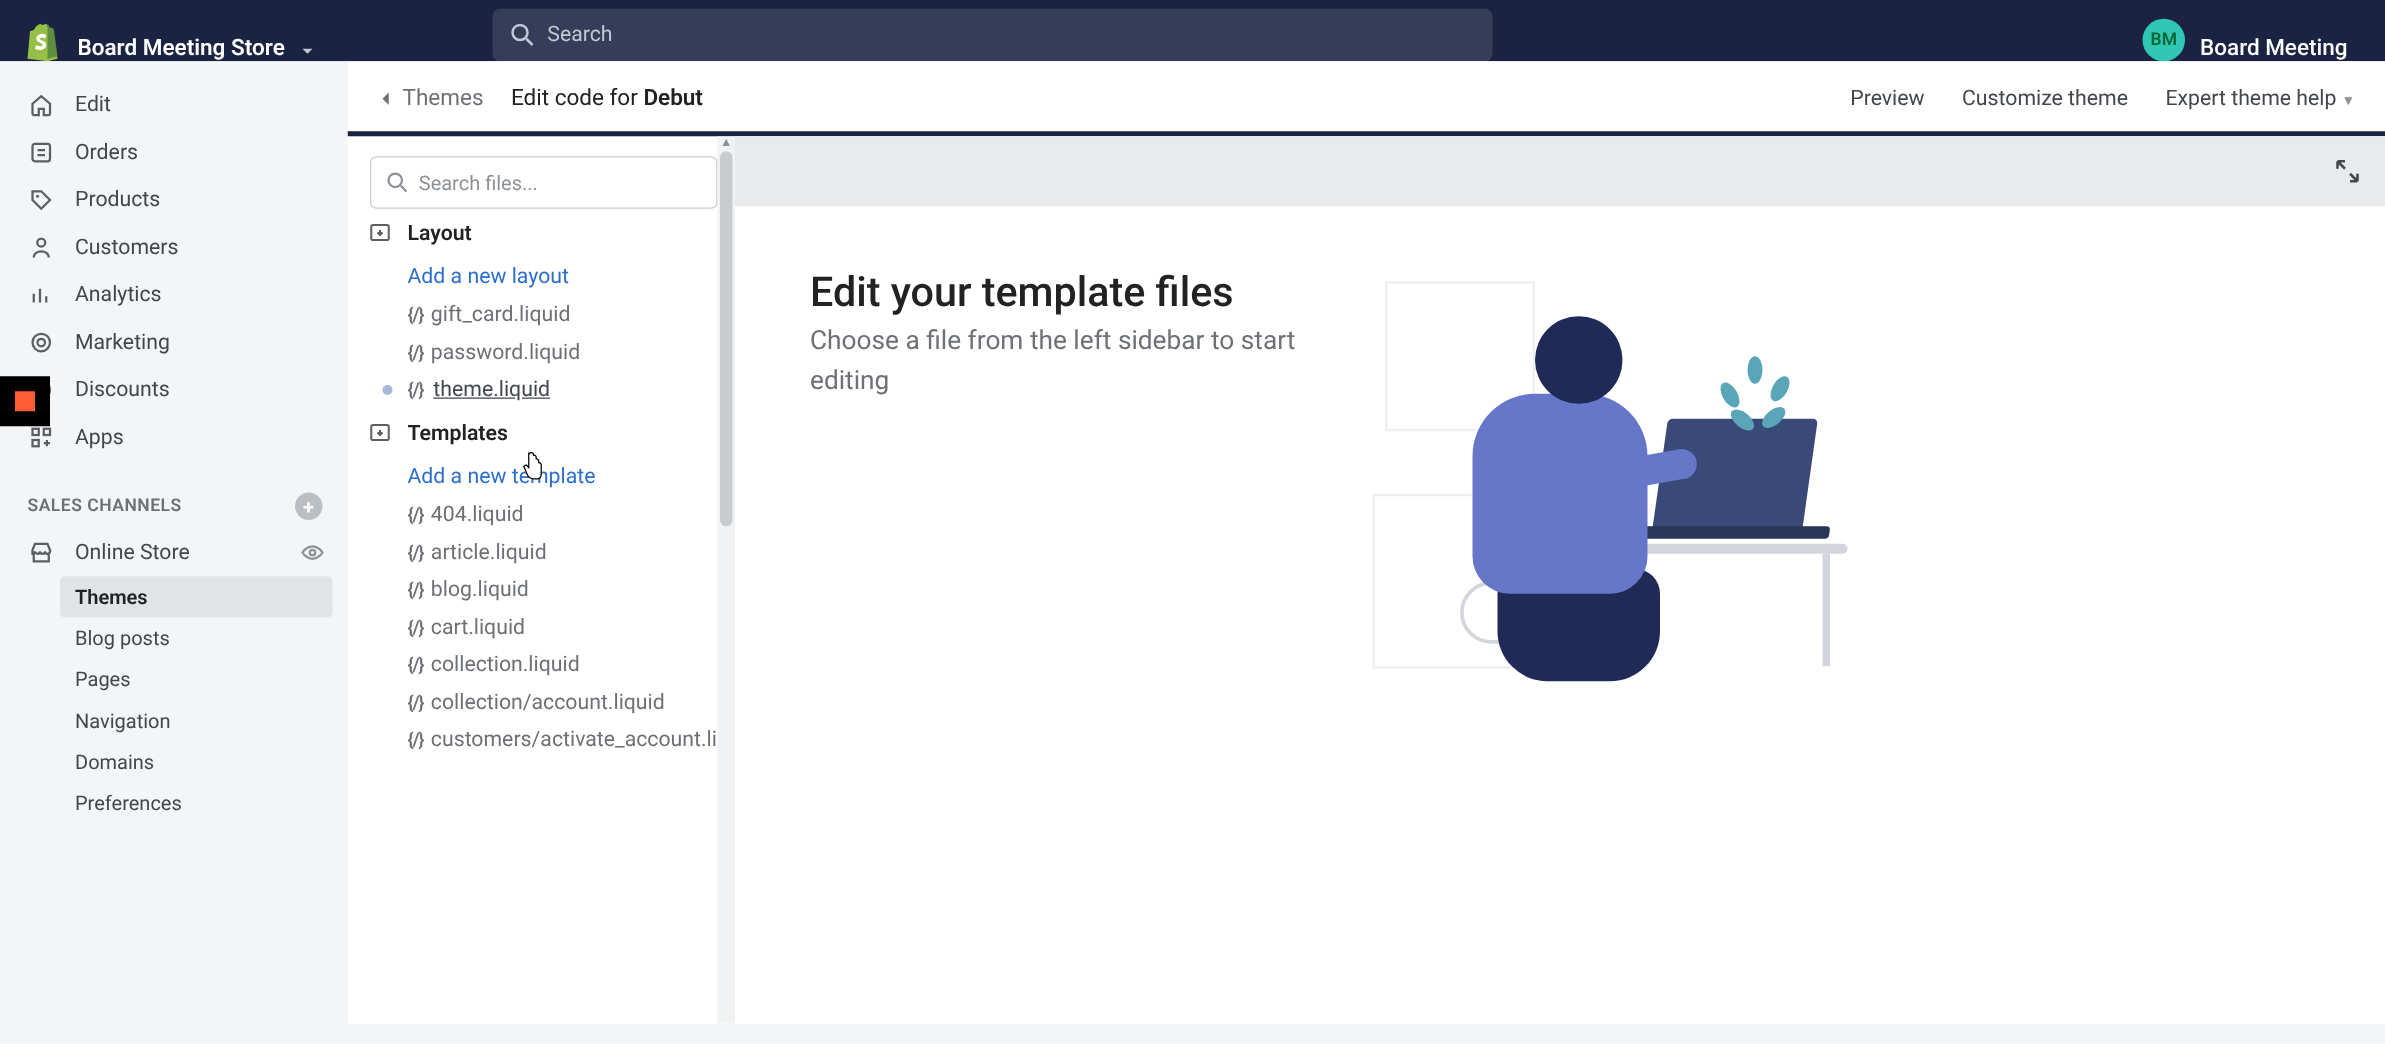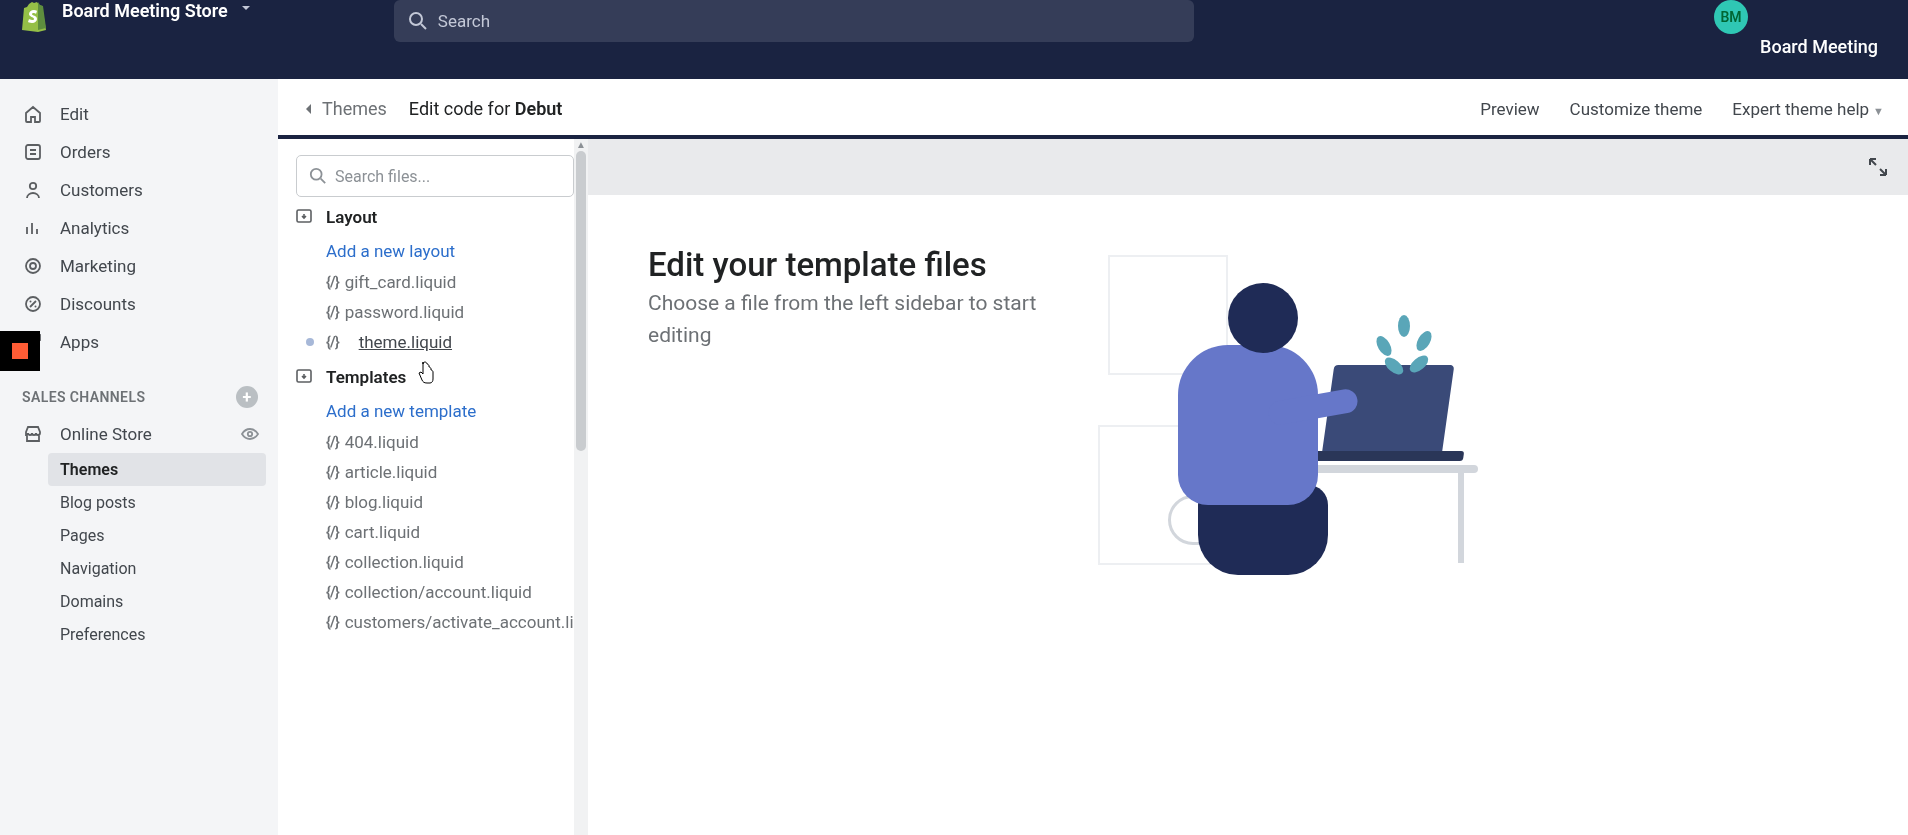--- a/index.html
+++ b/index.html
@@ -1,19 +1,19 @@
 <!DOCTYPE html>
 <html><head>
 <meta charset="utf-8">
 <style>
 * { margin: 0; padding: 0; box-sizing: border-box; font-family: -apple-system, BlinkMacSystemFont, "Segoe UI", Roboto, Helvetica, Arial, sans-serif; }
 body { width: 1908px; height: 835px; overflow: hidden; background: #f4f5f7; }
 
 
-.topbar { height: 79px; background: #1a2341; display: flex; align-items: flex-start; padding: 0 20px; color: #fff; }
+.topbar { height: 49px; background: #1a2341; display: flex; align-items: flex-end; padding: 0 20px; color: #fff; }
 .topbar .logo { width: 28px; height: 32px; margin-right: 14px; }
 .topbar .store-name { font-size: 18px; font-weight: 600; margin-right: 10px; }
 .topbar .chev { color: #c3c8d7; }
 .topbar .search-wrap { margin-left: 140px; width: 800px; height: 42px; background: rgba(255,255,255,0.12); border-radius: 6px; display: flex; align-items: center; padding: 0 14px; color: #c3c8d7; }
 .topbar .search-wrap input { background: transparent; border: 0; outline: 0; color: #fff; font-size: 17px; margin-left: 10px; width: 100%; }
 .topbar .search-wrap input::placeholder { color: #c3c8d7; }
 .topbar .spacer { flex: 1; }
 .topbar .avatar { width: 34px; height: 34px; border-radius: 50%; background: #2fc7b4; color: #063; font-weight: 600; display: flex; align-items: center; justify-content: center; font-size: 14px; margin-right: 12px; }
 .topbar .user-name { font-size: 18px; font-weight: 500; margin-right: 10px; margin-top: 36px; }
 
@@ -143,20 +143,29 @@
           <svg width="20" height="20" viewBox="0 0 20 20">
             <rect x="3" y="3" width="14" height="14" rx="2" fill="none" stroke="currentColor" stroke-width="1.8"></rect>
             <path stroke="currentColor" stroke-width="1.8" d="M7 8h6M7 12h6"></path>
           </svg>
         </span>
       <span>Orders</span>
     </div>
     <div class="nav-item">
       <span class="ico">
           <svg width="20" height="20" viewBox="0 0 20 20">
+            <path fill="none" stroke="currentColor" stroke-width="1.8" d="M3 3h7l7 7-7 7-7-7z"></path>
+            <circle cx="7" cy="7" r="1.2" fill="currentColor"></circle>
+          </svg>
+        </span>
+      <span>Products</span>
+    </div>
+    <div class="nav-item">
+      <span class="ico">
+          <svg width="20" height="20" viewBox="0 0 20 20">
             <circle cx="10" cy="6" r="3.2" fill="none" stroke="currentColor" stroke-width="1.8"></circle>
             <path fill="none" stroke="currentColor" stroke-width="1.8" d="M4 18c0-3 3-5 6-5s6 2 6 5"></path>
           </svg>
         </span>
       <span>Customers</span>
     </div>
     <div class="nav-item">
       <span class="ico">
           <svg width="20" height="20" viewBox="0 0 20 20">
             <path stroke="currentColor" stroke-width="1.8" fill="none" d="M4 16V9m5 7V5m5 11v-5"></path>
@@ -283,21 +292,21 @@
         <div class="file-row">
             <span class="liq">{/}</span>
             <span class="fname">gift_card.liquid</span>
           </div>
         <div class="file-row">
             <span class="liq">{/}</span>
             <span class="fname">password.liquid</span>
           </div>
         <div class="file-row modified hover">
             <span class="liq">{/}</span>
-            <span class="fname" style="margin-left:14px">theme.liquid</span>
+            <span class="fname" style="margin-left:2px">theme.liquid</span>
           </div>
 
         <div class="folder-head">
           <span class="folder-ico">
               <svg width="16" height="16" viewBox="0 0 16 16">
                 <rect x="1" y="2" width="14" height="12" rx="1.5" fill="none" stroke="currentColor" stroke-width="1.6"></rect>
                 <path stroke="currentColor" stroke-width="1.6" d="M8 6v4M6 8l2 2 2-2"></path>
               </svg>
             </span>
           <span>Templates</span>

